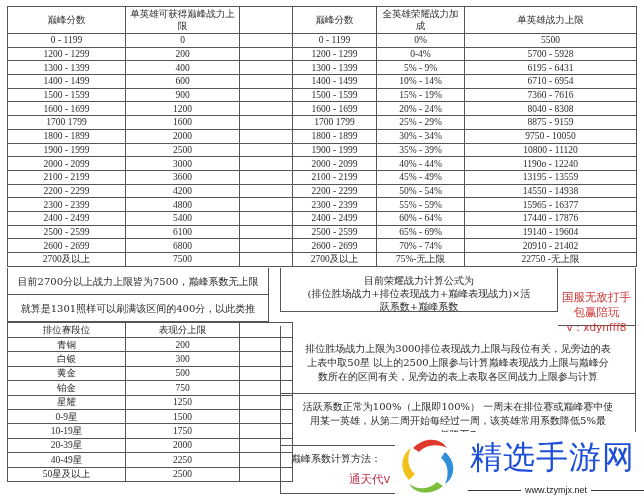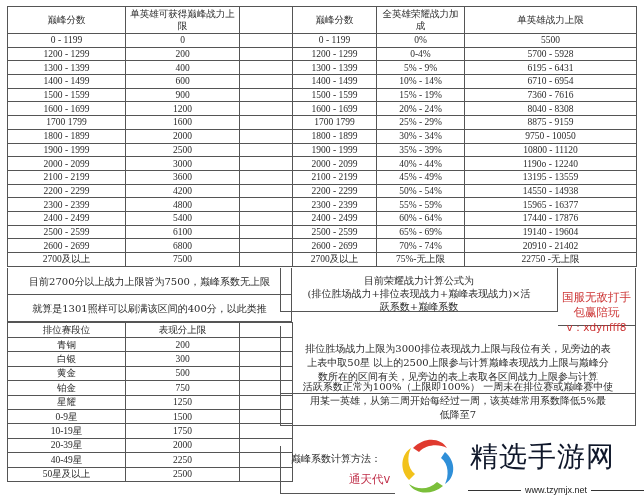--- a/index.html
+++ b/index.html
@@ -29,21 +29,21 @@
   #peak-left th { height:26px; }
   #peak-left td { height:12.7px; }
 
   
   #peak-right { left:292px; top:6px; width:344px; }
   #peak-right th { height:26px; }
   #peak-right td { height:12.7px; }
 
   
   .note-left {
-    left:7px; width:285px; border:1px solid #555; border-top:none;
+    left:7px; width:262px; border:1px solid #555; border-top:none;
     font-size:10px; line-height:27px; text-align:center; white-space:nowrap;
     overflow:hidden;
   }
 
   
   #rank-table { left:7px; top:322px; width:285px; }
   #rank-table th { height:14px; white-space:nowrap; }
   #rank-table td { height:13.4px; }
 
   
@@ -61,21 +61,21 @@
   }
   .ad-box .l1, .ad-box .l2 { font-size:11.5px; line-height:15px; }
   .ad-box .l3 { font-size:10.5px; line-height:14px; }
 
   .explain-box {
     left:280px; top:326px; width:356px; height:68px;
     border:1px solid #555; border-top:none;
     font-size:10px; line-height:14px; text-align:center; padding:16px 6px 0 6px;
   }
   .active-box {
-    left:280px; top:374px; width:356px; height:52px;
+    left:280px; top:394px; width:356px; height:52px;
     border:1px solid #555; border-top:none;
     font-size:10px; line-height:14px; text-align:center; padding:6px 6px 0 6px;
   }
   .peak-calc-box {
     left:280px; top:446px; width:356px; height:48px;
     border:1px solid #555; border-top:none;
     font-size:10px; line-height:14px; padding:6px 0 0 10px;
   }
   .peak-calc-box .calc-label { display:block; }
   .peak-calc-box .calc-ref {
@@ -85,21 +85,21 @@
   }
 
   
   .watermark {
     left:395px; top:432px; width:249px; height:68px; background:#ffffff;
   }
   .wm-logo { left:395px; top:434px; width:68px; height:64px; }
   .wm-title {
     left:470px; top:436px; width:174px;
     font-family:"DejaVu Sans","Liberation Sans",sans-serif;
-    font-size:28px; line-height:42px; color:#0f172a; letter-spacing:1px;
+    font-size:32px; line-height:42px; color:#1d4ed8; letter-spacing:1px;
     white-space:nowrap;
   }
   .wm-url-row {
     left:468px; top:484px; width:176px; height:12px;
     display:flex; align-items:center; gap:4px;
     font-family:Liberation Sans, sans-serif;
     font-size:9px; color:#1a1a1a;
   }
   .wm-url-row .rule { flex:1; height:1px; background:#333; }
 </style>

